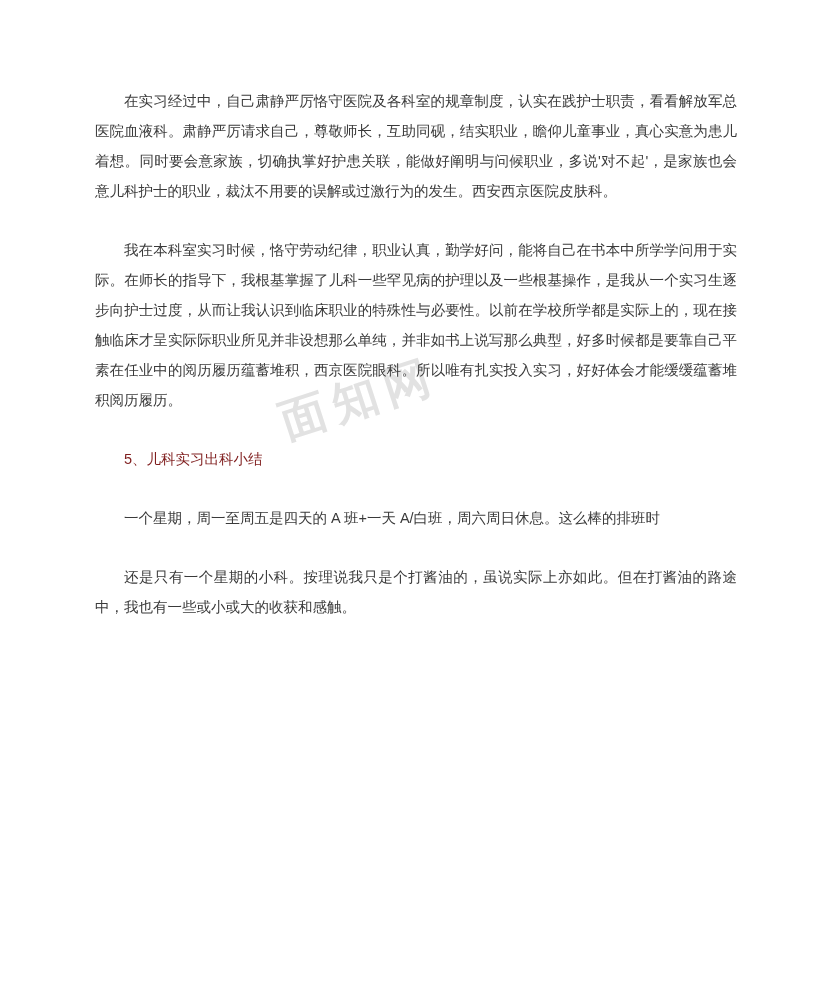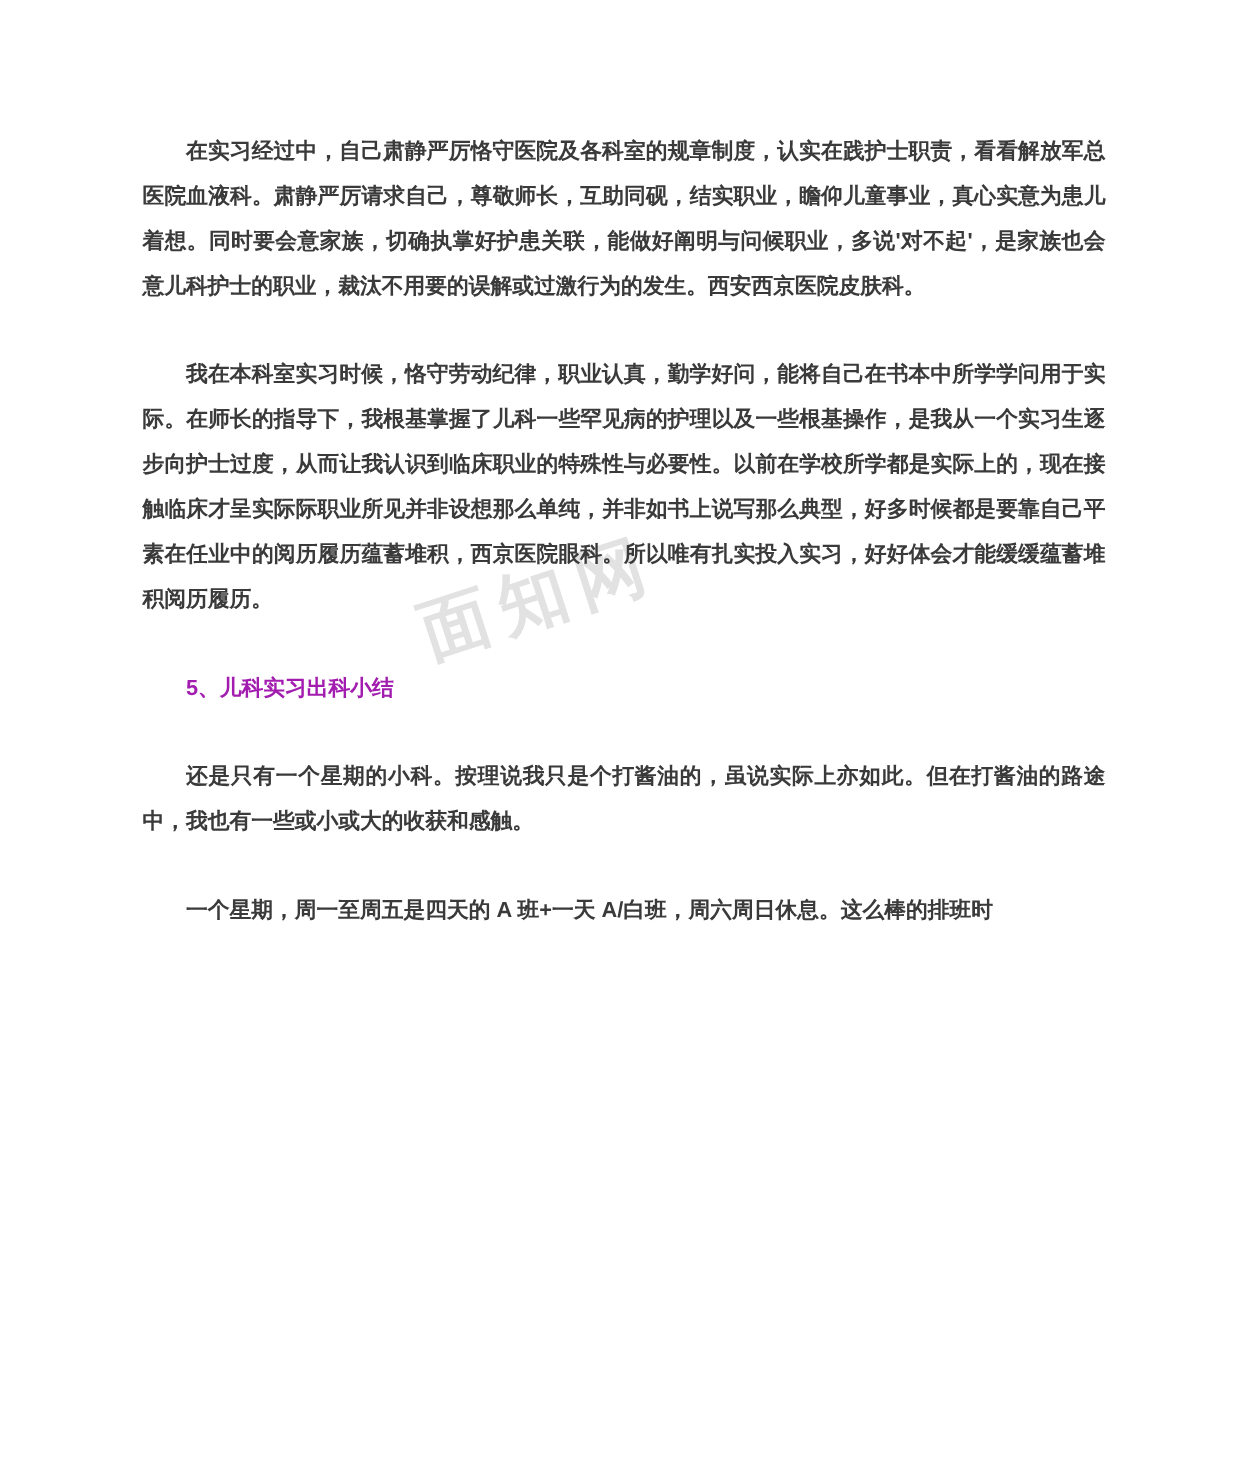--- a/index.html
+++ b/index.html
@@ -34,33 +34,32 @@
     padding: 86px 93px 0 95px;
   }
   .para {
     font-size: 14.5px;
     line-height: 30px;
     color: #3a3a3a;
     text-align: justify;
     text-indent: 2em;
     margin-bottom: 29px;
     word-break: break-all;
-    font-weight: bold;
   }
   .heading {
-    font-weight: bold;
-    color: #a21caf;
+    font-weight: normal;
+    color: #7f1d1d;
   }
 </style>
 </head>
 <body>
 
 <div class="page">
   <div class="watermark">面知网</div>
 
   <div class="content">
     <p class="para">在实习经过中，自己肃静严厉恪守医院及各科室的规章制度，认实在践护士职责，看看解放军总医院血液科。肃静严厉请求自己，尊敬师长，互助同砚，结实职业，瞻仰儿童事业，真心实意为患儿着想。同时要会意家族，切确执掌好护患关联，能做好阐明与问候职业，多说'对不起'，是家族也会意儿科护士的职业，裁汰不用要的误解或过激行为的发生。西安西京医院皮肤科。</p>
     <p class="para">我在本科室实习时候，恪守劳动纪律，职业认真，勤学好问，能将自己在书本中所学学问用于实际。在师长的指导下，我根基掌握了儿科一些罕见病的护理以及一些根基操作，是我从一个实习生逐步向护士过度，从而让我认识到临床职业的特殊性与必要性。以前在学校所学都是实际上的，现在接触临床才呈实际际职业所见并非设想那么单纯，并非如书上说写那么典型，好多时候都是要靠自己平素在任业中的阅历履历蕴蓄堆积，西京医院眼科。所以唯有扎实投入实习，好好体会才能缓缓蕴蓄堆积阅历履历。</p>
     <p class="para heading">5、儿科实习出科小结</p>
+    <p class="para">一个星期，周一至周五是四天的 A 班+一天 A/白班，周六周日休息。这么棒的排班时</p>
     <p class="para">还是只有一个星期的小科。按理说我只是个打酱油的，虽说实际上亦如此。但在打酱油的路途中，我也有一些或小或大的收获和感触。</p>
-    <p class="para">一个星期，周一至周五是四天的 A 班+一天 A/白班，周六周日休息。这么棒的排班时</p>
   </div>
 </div>
 
 </body></html>

